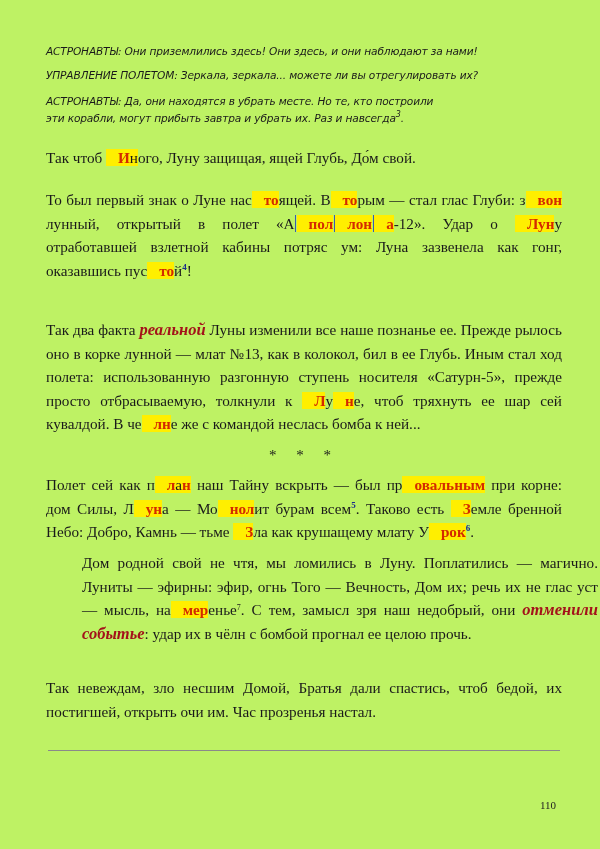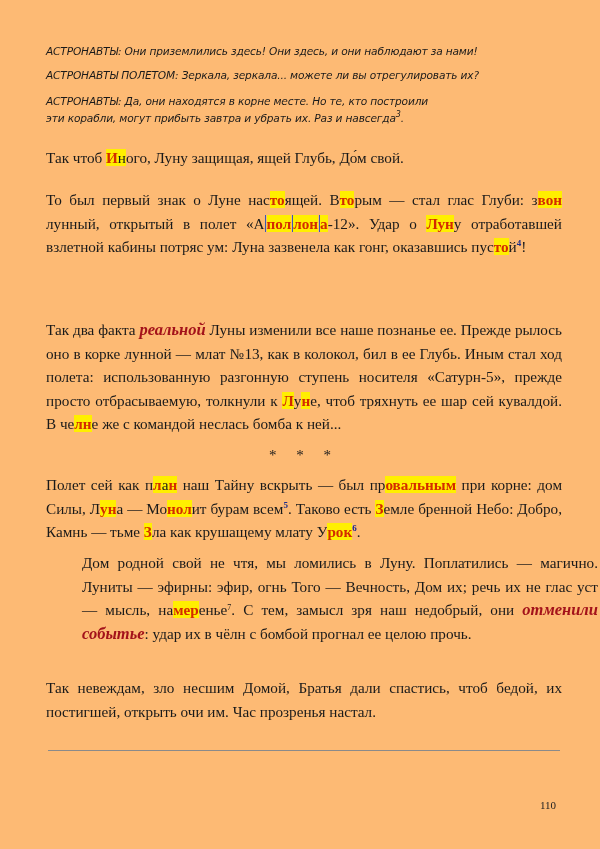--- a/index.html
+++ b/index.html
@@ -1,38 +1,38 @@
 <!DOCTYPE html>
 <html><head>
 <meta charset="utf-8">
 <style>
   html, body { margin: 0; padding: 0; background: #ffffff; }
   body { width: 600px; height: 849px; position: relative; overflow: hidden; color: #111; }
-  .page { position: absolute; left: 0; top: 0; width: 600px; height: 849px; background: #fdba74; }
+  .page { position: absolute; left: 0; top: 0; width: 600px; height: 849px; background: #bef264; }
 
   .epigraph { position: absolute; left: 46px; width: 520px;
     font-family: "DejaVu Sans", sans-serif; font-style: italic; font-size: 10.6px; line-height: 17px; color: #1a1a1a; letter-spacing: -0.15px; }
   .ep1 { top: 43px; }
   .ep2 { top: 67px; }
   .ep3 { top: 93px; }
 
   .body { position: absolute; left: 46px; width: 516px;
     font-family: "Liberation Serif", serif; font-size: 15.2px; line-height: 23.6px; color: #1a1a1a; text-align: justify; }
   .body p { margin: 0; }
   .p1 { top: 146px; }
   .p2 { top: 180px; margin-top: 8px; }
   .p3 { top: 261px; }
   .p4 { top: 318px; }
   .stars { position: absolute; left: 46px; width: 516px; top: 447px; text-align: center;
     font-family: "Liberation Serif", serif; font-size: 15px; letter-spacing: 8px; color: #1a1a1a; }
   .p5 { top: 473px; }
   .p6 { top: 551px; margin-left: 36px; }
   .p7 { top: 676px; }
 
-  .hl { background: #ffef00; }
+  .hl { background: #ffef00; padding-left: 12px; }
   .hr { color: #d42a00; font-weight: bold; }
   .hd { color: #1a1a1a; }
   .sep { border-left: 1px solid #3a5bb0; margin: 0 0.5px; }
   .em { color: #a3121a; font-weight: bold; font-style: italic; font-size: 16.5px; }
   sup.fn { font-size: 9px; color: #1b2b8c; font-weight: bold; line-height: 0; vertical-align: 6px; }
   sup.fne { font-size: 8px; color: #1a1a1a; line-height: 0; vertical-align: 5px; }
 
   .rule { position: absolute; left: 48px; top: 750px; width: 512px; height: 1px; background: #8a8a8a; }
   .footnote { position: absolute; left: 46px; top: 762px; width: 516px;
     font-family: "Liberation Serif", serif; font-size: 9.6px; line-height: 13px; color: #222; text-align: justify; }
@@ -43,24 +43,24 @@
 </style>
 </head>
 <body>
 
 <div class="page">
 
   <div class="epigraph ep1">
     <span>АСТРОНАВТЫ: Они приземлились здесь! Они здесь, и они наблюдают за нами!</span>
   </div>
   <div class="epigraph ep2">
-    <span>АСТРОНАВТЫ ПОЛЕТОМ: Зеркала, зеркала... можете ли вы отрегулировать их?</span>
+    <span>УПРАВЛЕНИЕ ПОЛЕТОМ: Зеркала, зеркала... можете ли вы отрегулировать их?</span>
   </div>
   <div class="epigraph ep3">
-    <span>АСТРОНАВТЫ: Да, они находятся в корне месте. Но те, кто построили</span><br>
+    <span>АСТРОНАВТЫ: Да, они находятся в убрать месте. Но те, кто построили</span><br>
     <span>эти корабли, могут прибыть завтра и убрать их. Раз и навсегда</span><sup class="fne">3</sup><span>.</span>
   </div>
 
   <div class="body p1">
       <p><span>Так чтоб </span><span class="hl"><span class="hr">И</span><span class="hd">н</span></span><span>ого, Луну защищая, ящей Глубь, До́м свой.</span></p>
     </div>
 
   <div class="body p2">
       <p><span>То был первый знак о Луне нас</span><span class="hl hr">то</span><span>ящей. В</span><span class="hl hr">то</span><span>рым — стал глас Глуби: з</span><span class="hl hr">вон</span><span> лунный, открытый в полет «А</span><span class="sep"></span><span class="hl hr">пол</span><span class="sep"></span><span class="hl hr">лон</span><span class="sep"></span><span class="hl hr">а</span><span>-12». Удар о </span><span class="hl hr">Лун</span><span>у отработавшей взлетной кабины потряс ум: Луна зазвенела как гонг, оказавшись пус</span><span class="hl hr">то</span><span>й</span><sup class="fn">4</sup><span>!</span></p>
     </div>

